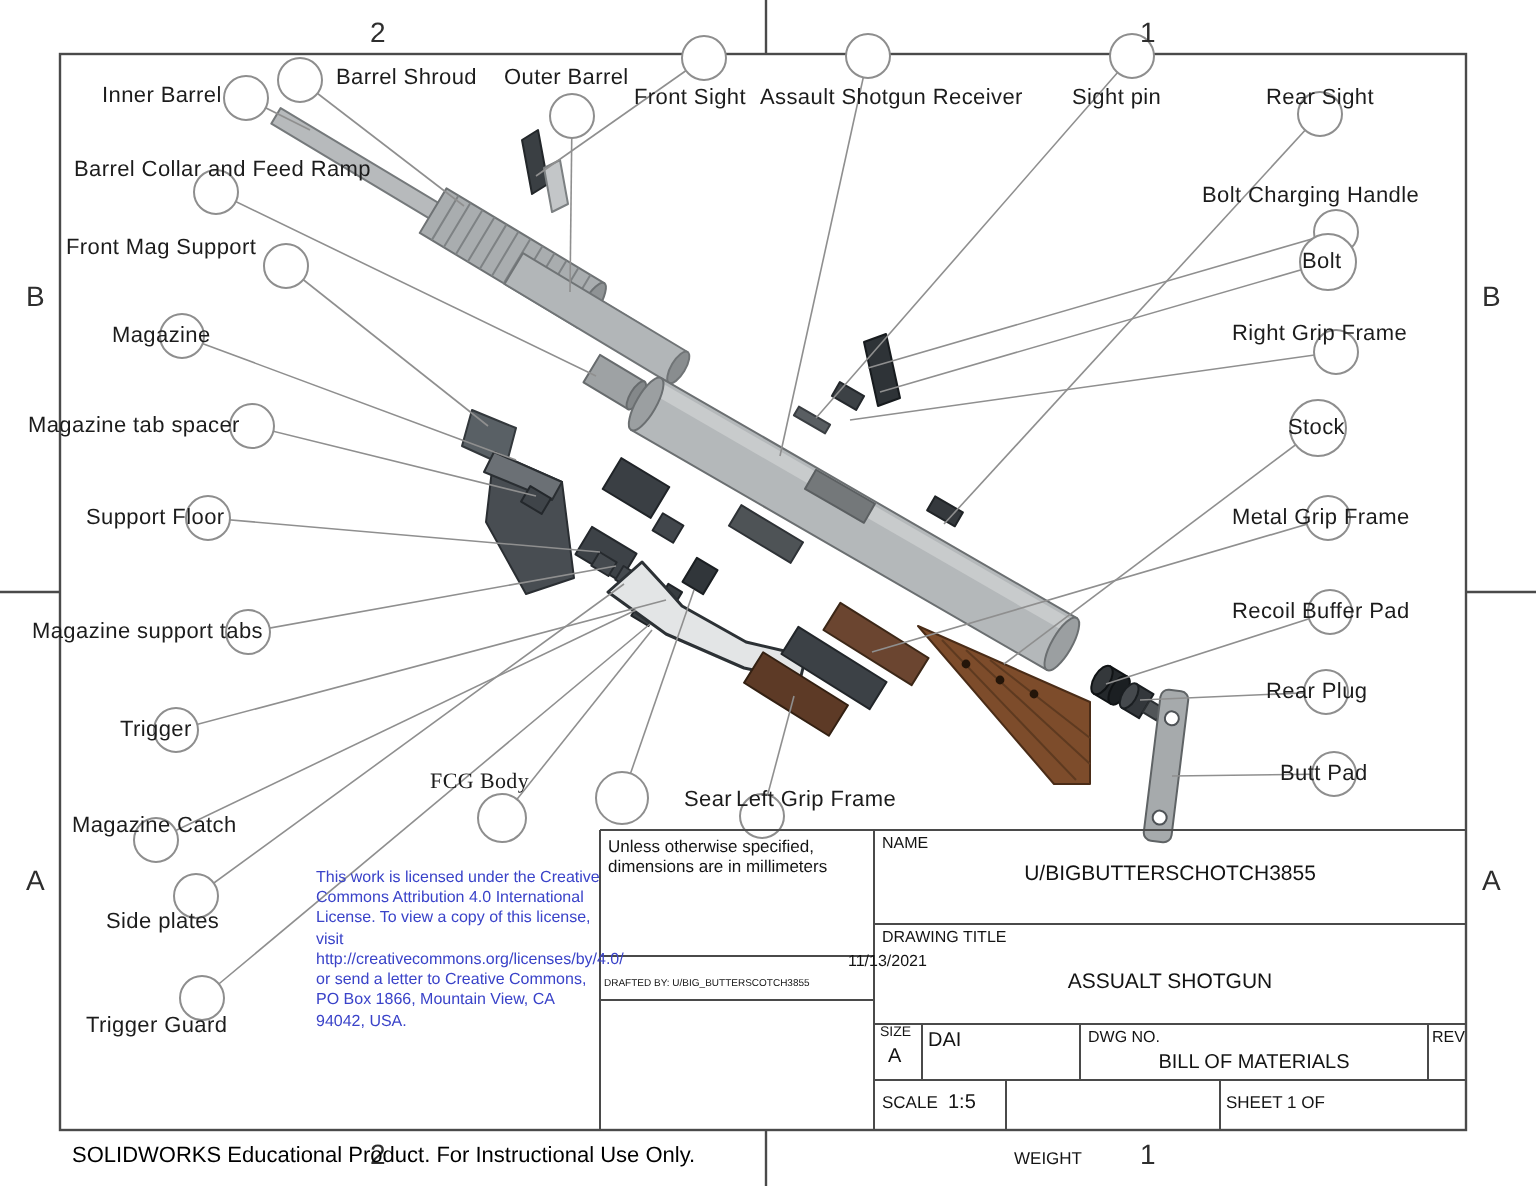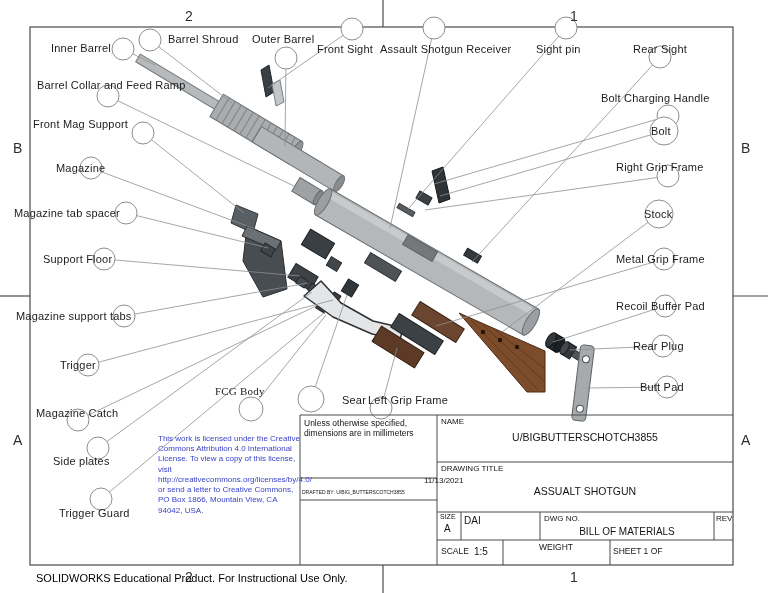--- a/index.html
+++ b/index.html
@@ -278,37 +278,37 @@
 <div class="callout" style="left:16px;top:310px;">Magazine support tabs</div>
 <div class="callout" style="left:616px;top:300px;">Recoil Buffer Pad</div>
 <div class="callout" style="left:60px;top:359px;">Trigger</div>
 <div class="callout" style="left:633px;top:340px;">Rear Plug</div>
 <div class="callout" style="left:36px;top:407px;">Magazine Catch</div>
 <div class="callout" style="left:640px;top:381px;">Butt Pad</div>
 <div class="callout" style="left:215px;top:385px;font-family:Liberation Serif, serif;">FCG Body</div>
 <div class="callout" style="left:298px;top:394px;padding-left:44px;">Sear</div>
 <div class="callout" style="left:344px;top:394px;margin-left:24px;">Left Grip Frame</div>
 <div class="callout" style="left:53px;top:455px;">Side plates</div>
-<div class="callout" style="left:43px;top:507px;margin-left:16px;">Trigger Guard</div>
+<div class="callout" style="left:43px;top:507px;">Trigger Guard</div>
 
 <div class="tb fs85 wrap" style="left:304px;top:418px;width:128px;line-height:1.2;">Unless otherwise specified, dimensions are in millimeters</div>
 <div class="tb fs5" style="left:302px;top:489px;">DRAFTED BY: U/BIG_BUTTERSCOTCH3855</div>
 <div class="tb fs8" style="left:386px;top:476px;margin-left:38px;">11/13/2021</div>
 <div class="tb fs8" style="left:441px;top:417px;">NAME</div>
 <div class="tb fs105 center" style="left:437px;top:431px;width:296px;">U/BIGBUTTERSCHOTCH3855</div>
 <div class="tb fs8" style="left:441px;top:464px;">DRAWING TITLE</div>
 <div class="tb fs105 center" style="left:437px;top:485px;width:296px;">ASSUALT SHOTGUN</div>
 <div class="tb fs7" style="left:440px;top:513px;">SIZE</div>
 <div class="tb fs10" style="left:444px;top:523px;">A</div>
 <div class="tb fs9" style="left:464px;top:515px;">DAI</div>
 <div class="tb fs8" style="left:544px;top:514px;">DWG NO.</div>
 <div class="tb fs9 center" style="left:540px;top:526px;width:174px;">BILL OF MATERIALS</div>
 <div class="tb fs8" style="left:716px;top:514px;">REV</div>
 <div class="tb fs85" style="left:441px;top:546px;">SCALE</div>
 <div class="tb fs9" style="left:474px;top:546px;">1:5</div>
-<div class="tb fs85" style="left:507px;top:542px;margin-left:32px;">WEIGHT</div>
+<div class="tb fs85" style="left:507px;top:574px;">WEIGHT</div>
 <div class="tb fs85" style="left:613px;top:546px;">SHEET 1 OF</div>
 
 <div class="license">This work is licensed under the Creative Commons Attribution 4.0 International License. To view a copy of this license, visit http://creativecommons.org/licenses/by/4.0/ or send a letter to Creative Commons, PO Box 1866, Mountain View, CA 94042, USA.</div>
 
 <div class="footer">SOLIDWORKS Educational Product. For Instructional Use Only.</div>
 
 </div>
 
 </body></html>

